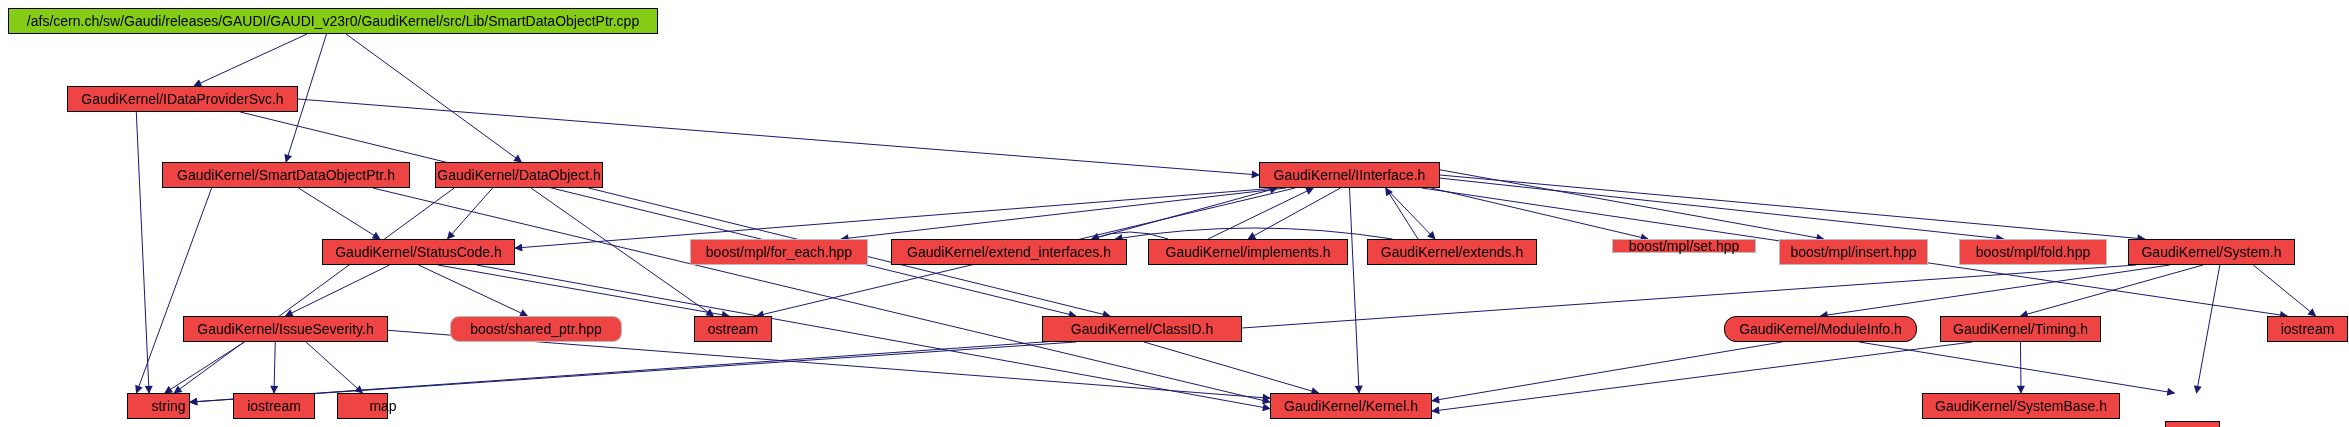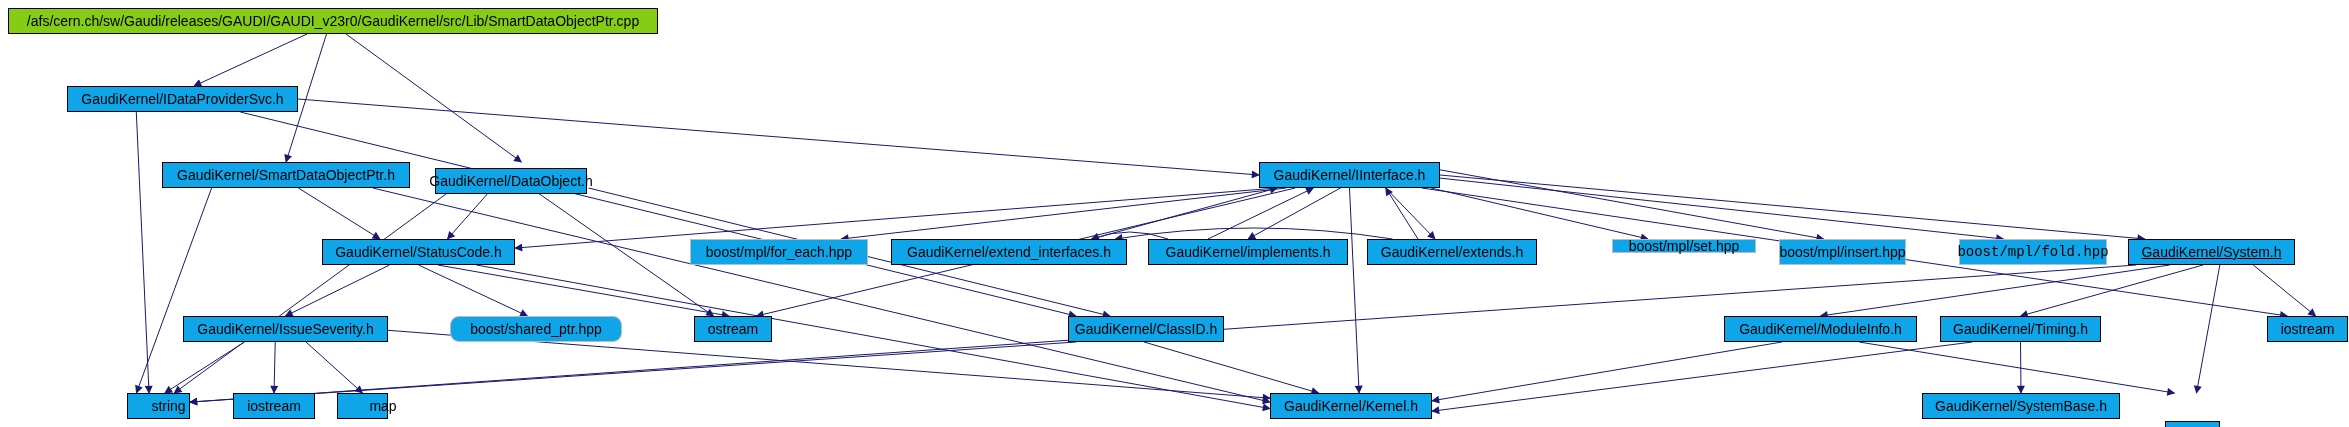--- a/index.html
+++ b/index.html
@@ -1,21 +1,21 @@
 <!DOCTYPE html>
 <html><head>
 <meta charset="utf-8">
 <style>
   html, body { margin: 0; padding: 0; background: #ffffff; }
   body { width: 2349px; height: 427px; font-family: "Liberation Sans", sans-serif; }
   .stage { position: relative; width: 2349px; height: 427px; background: #ffffff; overflow: hidden; }
   svg.edges { position: absolute; left: 0; top: 0; z-index: 1; }
   #node-layer .node {
     position: absolute; box-sizing: border-box; z-index: 2;
-    border: 1px solid #000000; background: #0ea5e9; color: #000000;
+    border: 1px solid #000000; background: #ef4444; color: #000000;
     display: flex; align-items: center; justify-content: center;
     font-size: 14px; line-height: 1; white-space: nowrap;
   }
   #node-layer .node.source { background: #84cc16; }
   #node-layer .node.external { border-color: #bcbcbc; }
 </style>
 </head>
 <body>
 
 <div class="stage">
@@ -73,36 +73,36 @@
         <path d="M1781.9,342 L1432,400.8" fill="none" stroke="#191970" stroke-width="1" marker-end="url(#arrow)"></path>
         <path d="M1859.1,342 L2174.45,393" fill="none" stroke="#191970" stroke-width="1" marker-end="url(#arrow)"></path>
         <path d="M1972.2,342 L1432,411.2" fill="none" stroke="#191970" stroke-width="1" marker-end="url(#arrow)"></path>
         <path d="M2020.5,342 L2021,393" fill="none" stroke="#191970" stroke-width="1" marker-end="url(#arrow)"></path>
       </g>
   </svg>
   <div id="node-layer">
       <div class="node source" style="left: 8px; top: 8px; width: 650px; height: 26px;">/afs/cern.ch/sw/Gaudi/releases/GAUDI/GAUDI_v23r0/GaudiKernel/src/Lib/SmartDataObjectPtr.cpp</div>
       <div class="node internal" style="left: 67px; top: 86px; width: 231px; height: 26px;">GaudiKernel/IDataProviderSvc.h</div>
       <div class="node internal" style="left: 162px; top: 162px; width: 248px; height: 26px;">GaudiKernel/SmartDataObjectPtr.h</div>
-      <div class="node internal" style="left: 435px; top: 168px; width: 152px; height: 26px;">GaudiKernel/DataObject.h</div>
+      <div class="node internal" style="left: 435px; top: 162px; width: 168px; height: 26px;">GaudiKernel/DataObject.h</div>
       <div class="node internal" style="left: 1259px; top: 162px; width: 181px; height: 26px;">GaudiKernel/IInterface.h</div>
       <div class="node internal" style="left: 322px; top: 239px; width: 193px; height: 26px;">GaudiKernel/StatusCode.h</div>
       <div class="node external" style="left: 690px; top: 239px; width: 178px; height: 26px;">boost/mpl/for_each.hpp</div>
       <div class="node internal" style="left: 891px; top: 239px; width: 236px; height: 26px;">GaudiKernel/extend_interfaces.h</div>
       <div class="node internal" style="left: 1148px; top: 239px; width: 200px; height: 26px;">GaudiKernel/implements.h</div>
       <div class="node internal" style="left: 1367px; top: 239px; width: 170px; height: 26px;">GaudiKernel/extends.h</div>
       <div class="node external" style="left: 1612px; top: 239px; width: 144px; height: 14px;">boost/mpl/set.hpp</div>
-      <div class="node external" style="left: 1779px; top: 239px; width: 127px; height: 26px;">boost/mpl/insert.hpp</div>
-      <div class="node external" style="left: 1959px; top: 239px; width: 148px; height: 26px; font-family: Liberation Mono, monospace;">boost/mpl/fold.hpp</div>
-      <div class="node internal" style="left: 2128px; top: 239px; width: 167px; height: 26px; text-decoration: underline;">GaudiKernel/System.h</div>
+      <div class="node external" style="left: 1779px; top: 239px; width: 149px; height: 26px;">boost/mpl/insert.hpp</div>
+      <div class="node external" style="left: 1959px; top: 239px; width: 148px; height: 26px;">boost/mpl/fold.hpp</div>
+      <div class="node internal" style="left: 2128px; top: 239px; width: 167px; height: 26px;">GaudiKernel/System.h</div>
       <div class="node internal" style="left: 183px; top: 316px; width: 205px; height: 26px;">GaudiKernel/IssueSeverity.h</div>
       <div class="node external" style="left: 450px; top: 316px; width: 172px; height: 26px; border-radius: 9px;">boost/shared_ptr.hpp</div>
       <div class="node internal" style="left: 694px; top: 316px; width: 78px; height: 26px;">ostream</div>
-      <div class="node internal" style="left: 1068px; top: 316px; width: 156px; height: 26px;">GaudiKernel/ClassID.h</div>
-      <div class="node internal" style="left: 1724px; top: 316px; width: 193px; height: 26px;">GaudiKernel/ModuleInfo.h</div>
+      <div class="node internal" style="left: 1042px; top: 316px; width: 200px; height: 26px;">GaudiKernel/ClassID.h</div>
+      <div class="node internal" style="left: 1724px; top: 316px; width: 193px; height: 26px; border-radius: 12px;">GaudiKernel/ModuleInfo.h</div>
       <div class="node internal" style="left: 1940px; top: 316px; width: 161px; height: 26px;">GaudiKernel/Timing.h</div>
       <div class="node internal" style="left: 2267px; top: 316px; width: 81px; height: 26px;">iostream</div>
       <div class="node internal" style="left: 127px; top: 393px; width: 63px; height: 26px; padding-left: 20px;">string</div>
       <div class="node internal" style="left: 233px; top: 393px; width: 82px; height: 26px;">iostream</div>
       <div class="node internal" style="left: 337px; top: 393px; width: 51px; height: 26px; padding-left: 41px;">map</div>
       <div class="node internal" style="left: 1270px; top: 393px; width: 162px; height: 26px;">GaudiKernel/Kernel.h</div>
       <div class="node internal" style="left: 1922px; top: 393px; width: 198px; height: 26px;">GaudiKernel/SystemBase.h</div>
       <div class="node internal" style="left: 2165px; top: 393px; width: 55px; height: 26px; margin-top: 28px;">vector</div>
     </div>
 </div>

